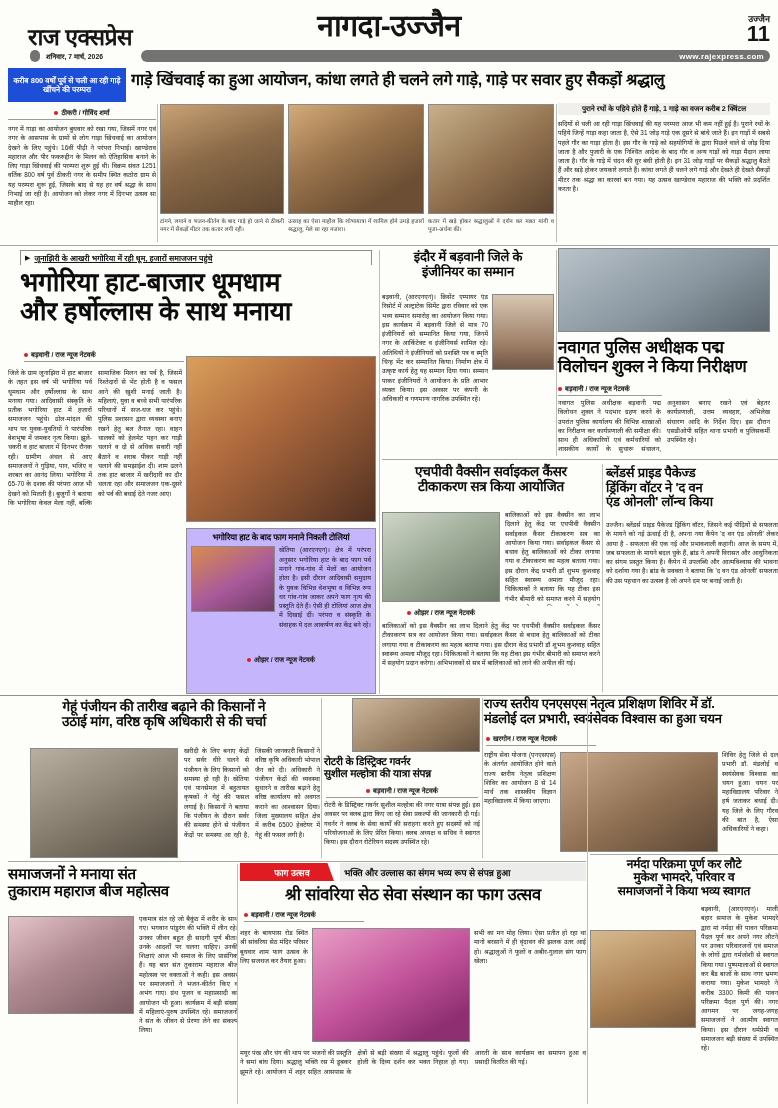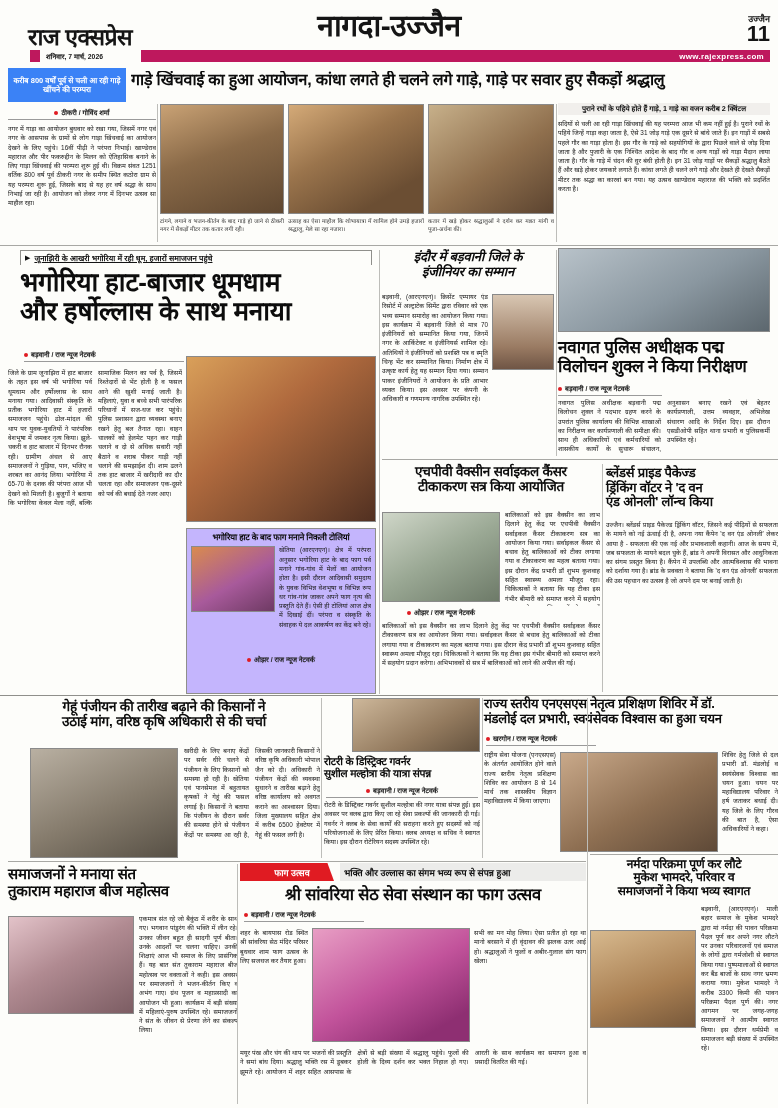--- a/index.html
+++ b/index.html
@@ -11,23 +11,23 @@
   .body-text{font-size:6.4px;line-height:1.45;text-align:justify;color:#1c1c1c;overflow:hidden;}
   .cols2{column-count:2;column-gap:6px;}
   .cols3{column-count:3;column-gap:6px;}
   .photo{border:1px solid #8a8a8a;}
   .byline{display:flex;align-items:center;gap:3px;font-size:6.8px;font-weight:bold;color:#222;
           border-bottom:1px solid #9a9a9a;padding-bottom:2px;}
   .dot{width:4px;height:4px;border-radius:50%;background:#e01b22;flex:0 0 auto;}
   .vrule{width:1px;background:#bdbdb9;}
   .hrule{height:1px;background:#a8a8a4;}
   .caption{font-size:5.8px;line-height:1.35;color:#333;text-align:justify;overflow:hidden;}
-  .kickerbox{background:#3b82f6;color:#fff;font-weight:bold;text-align:center;
+  .kickerbox{background:#1d4ed8;color:#fff;font-weight:bold;text-align:center;
              display:flex;align-items:center;justify-content:center;line-height:1.25;}
-  .redbar{background:#be185d;}
+  .redbar{background:#737373;border-radius:6px;}
   .subhead{font-weight:bold;color:#111;background:#f1efec;text-align:center;white-space:nowrap;overflow:hidden;}
   .boxed{border:1px solid #8f8f8b;background:#c4b5fd;}
   .tag{background:#e01b22;color:#fff;font-weight:bold;display:flex;align-items:center;justify-content:center;
        clip-path:polygon(0 0,93% 0,100% 100%,0 100%);}
   .strap{background:#ececea;font-weight:bold;color:#111;display:flex;align-items:center;}
 </style>
 </head>
 <body>
 
 <div id="page">
@@ -87,21 +87,21 @@
   <div class="abs boxed" style="left:186px;top:528px;width:190px;height:166px;padding:4px;">
     <div class="hl" style="font-size:8.4px;text-align:center;margin-bottom:3px;">भगोरिया हाट के बाद फाग मनाने निकली टोलियां</div>
     <div class="photo" style="float:left;width:84px;height:66px;margin:1px 4px 2px 0;background:linear-gradient(150deg,#d98b4e,#a85a9b 55%,#6e3a63);"></div>
     <div class="body-text" style="height:108px;">खेतिया (आरएनएन)। क्षेत्र में परंपरा अनुसार भगोरिया हाट के बाद फाग पर्व मनाने गांव-गांव में मेलों का आयोजन होता है। इसी दौरान आदिवासी समुदाय के युवक विभिन्न वेशभूषा व विभिन्न रूप धर गांव-गांव जाकर अपने फाग नृत्य की प्रस्तुति देते हैं। ऐसी ही टोलियां आज क्षेत्र में दिखाई दीं। परंपरा व संस्कृति के संवाहक ये दल आकर्षण का केंद्र बने रहे।</div>
     <div class="byline" style="justify-content:center;border-bottom:none;margin-top:2px;">
       <span class="dot"></span>
       <span>ओझर / राज न्यूज नेटवर्क</span>
     </div>
   </div>
 
-  <div class="abs hl" style="left:382px;top:250px;width:172px;font-size:13px;text-align:center;font-style:italic;">
+  <div class="abs hl" style="left:382px;top:250px;width:172px;font-size:13px;text-align:center;">
     <div>इंदौर में बड़वानी जिले के</div>
     <div>इंजीनियर का सम्मान</div>
   </div>
   <div class="abs" style="left:382px;top:292px;width:172px;height:164px;overflow:hidden;">
     <div class="photo" style="float:right;width:62px;height:76px;margin:2px 0 2px 4px;background:linear-gradient(180deg,#d8c6b2,#9a7b63 70%,#6f5545);"></div>
     <div class="body-text" style="height:164px;">बड़वानी, (आरएनएन)। क्रिसेंट एम्पायर एंड रिसोर्ट में अल्ट्राटेक सिमेंट द्वारा रविवार को एक भव्य सम्मान समारोह का आयोजन किया गया। इस कार्यक्रम में बड़वानी जिले से मात्र 70 इंजीनियरों को सम्मानित किया गया, जिनमें नगर के आर्किटेक्ट व इंजीनियर्स शामिल रहे। अतिथियों ने इंजीनियरों को प्रशस्ति पत्र व स्मृति चिन्ह भेंट कर सम्मानित किया। निर्माण क्षेत्र में उत्कृष्ट कार्य हेतु यह सम्मान दिया गया। सम्मान पाकर इंजीनियरों ने आयोजन के प्रति आभार व्यक्त किया। इस अवसर पर कंपनी के अधिकारी व गणमान्य नागरिक उपस्थित रहे।</div>
   </div>
 
   <div class="abs photo" style="left:558px;top:248px;width:212px;height:84px;background:linear-gradient(150deg,#b8c2c9,#8a97a0 55%,#5c676e);"></div>
   <div class="abs hl" style="left:558px;top:338px;width:212px;font-size:17px;">

